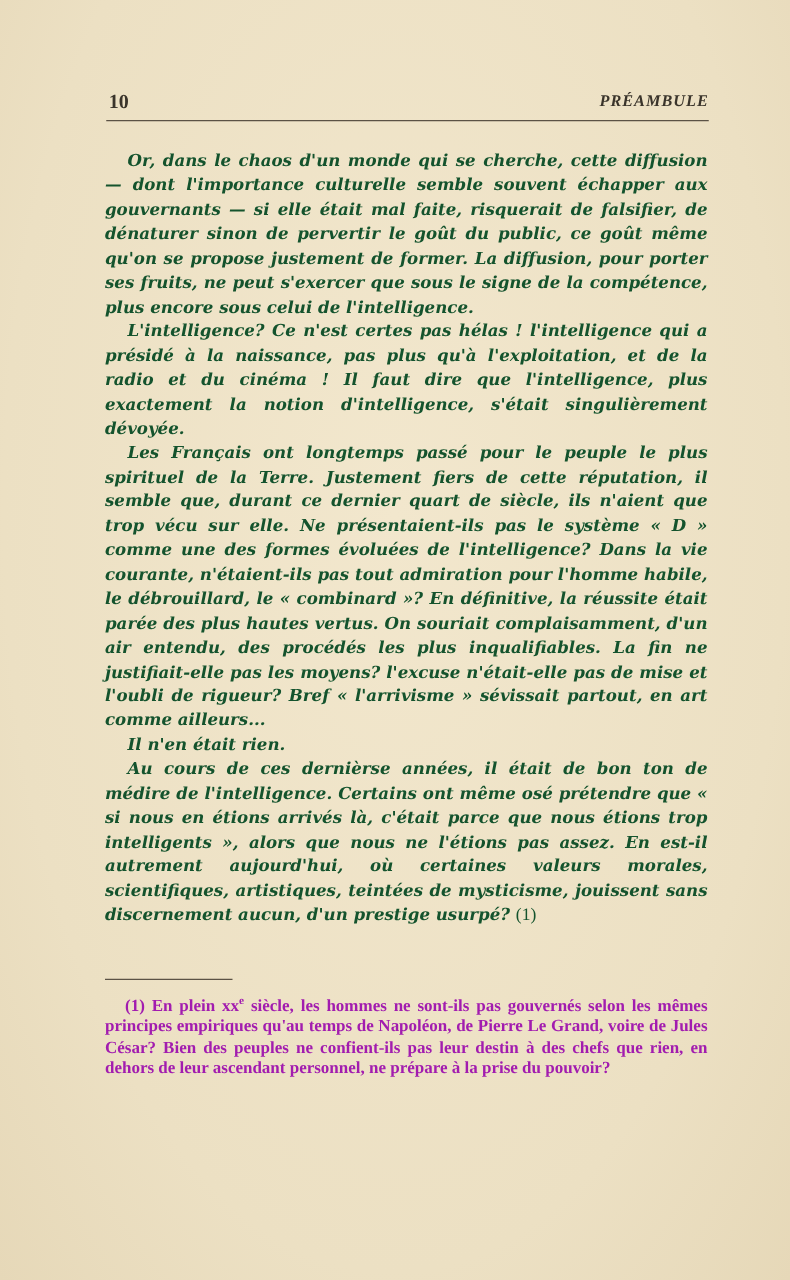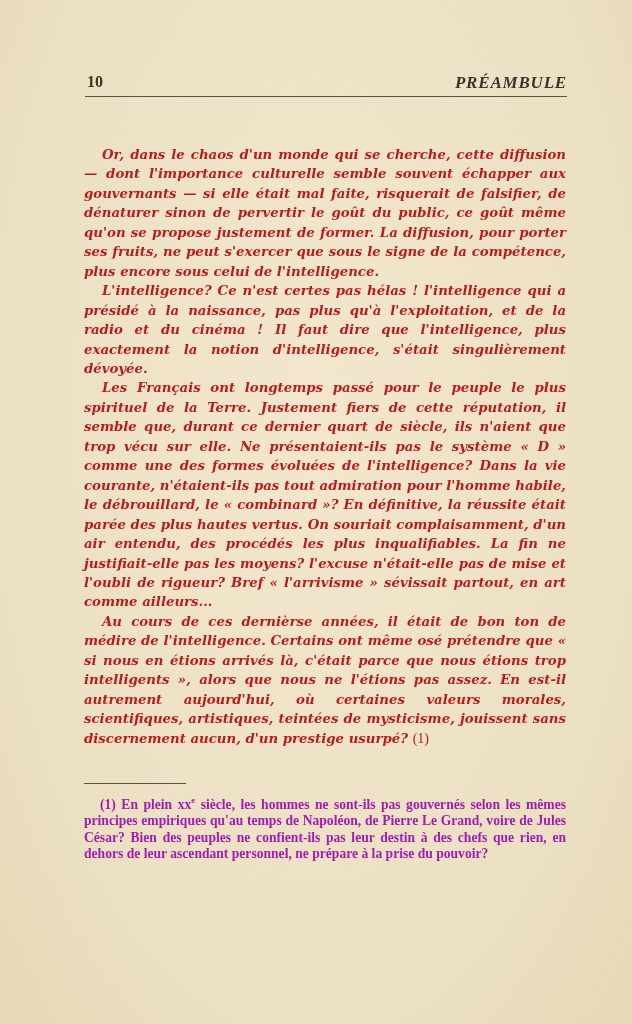--- a/index.html
+++ b/index.html
@@ -15,33 +15,32 @@
   .header {
     position: absolute; left: 85px; top: 73px; width: 482px; height: 24px;
   }
   .folio {
     position: absolute; left: 2px; top: 0;
     font-family: "Liberation Serif", serif; font-weight: bold; font-size: 16px;
   }
   .running-head {
     position: absolute; right: 0; top: 0;
     font-family: "Liberation Serif", serif; font-style: italic; font-weight: bold;
-    font-size: 17px; letter-spacing: 0.8px;
+    font-size: 13px; letter-spacing: 0.8px;
   }
   .head-rule {
     position: absolute; left: 85px; top: 96px; width: 482px; height: 0;
     border-top: 1px solid #5b5245;
   }
   .body-text {
     position: absolute; left: 84px; top: 120px; width: 482px;
     font-family: "DejaVu Serif", serif; font-style: italic; font-weight: bold;
     font-size: 13.3px; line-height: 19.45px;
     text-align: justify;
-    color: #b91c1c;
-    margin-top: 25px;
+    color: #14532d;
   }
   .body-text p { margin: 0; text-indent: 18px; }
   .fn-rule {
     position: absolute; left: 84px; top: 783px; width: 102px; height: 0;
     border-top: 1px solid #5b5245;
   }
   .footnote {
     position: absolute; left: 84px; top: 797px; width: 482px;
     font-family: "Liberation Serif", serif; font-weight: bold;
     font-size: 13.6px; line-height: 16.3px; text-align: justify;
@@ -58,20 +57,21 @@
   <div class="header">
     <span class="folio">10</span>
     <span class="running-head">PRÉAMBULE</span>
   </div>
   <div class="head-rule"></div>
 
   <div class="body-text">
     <p>Or, dans le chaos d'un monde qui se cherche, cette diffusion — dont l'importance culturelle semble souvent échapper aux gouvernants — si elle était mal faite, risquerait de falsifier, de dénaturer sinon de pervertir le goût du public, ce goût même qu'on se propose justement de former. La diffusion, pour porter ses fruits, ne peut s'exercer que sous le signe de la compétence, plus encore sous celui de l'intelligence.</p>
     <p>L'intelligence? Ce n'est certes pas hélas ! l'intelligence qui a présidé à la naissance, pas plus qu'à l'exploitation, et de la radio et du cinéma ! Il faut dire que l'intelligence, plus exactement la notion d'intelligence, s'était singulièrement dévoyée.</p>
     <p>Les Français ont longtemps passé pour le peuple le plus spirituel de la Terre. Justement fiers de cette réputation, il semble que, durant ce dernier quart de siècle, ils n'aient que trop vécu sur elle. Ne présentaient-ils pas le système « D » comme une des formes évoluées de l'intelligence? Dans la vie courante, n'étaient-ils pas tout admiration pour l'homme habile, le débrouillard, le « combinard »? En définitive, la réussite était parée des plus hautes vertus. On souriait complaisamment, d'un air entendu, des procédés les plus inqualifiables. La fin ne justifiait-elle pas les moyens? l'excuse n'était-elle pas de mise et l'oubli de rigueur? Bref « l'arrivisme » sévissait partout, en art comme ailleurs...</p>
+    <p>Il n'en était rien.</p>
     <p><span>Au cours de ces dernièrse années, il était de bon ton de médire de l'intelligence. Certains ont même osé prétendre que « si nous en étions arrivés là, c'était parce que nous étions trop intelligents », alors que nous ne l'étions pas assez. En est-il autrement aujourd'hui, où certaines valeurs morales, scientifiques, artistiques, teintées de mysticisme, jouissent sans discernement aucun, d'un prestige usurpé?</span> <span class="fnref">(1)</span></p>
   </div>
 
   <div class="fn-rule"></div>
 
   <div class="footnote">
     <p><span>(1)</span> <span>En plein xx</span><sup>e</sup><span> siècle, les hommes ne sont-ils pas gouvernés selon les mêmes principes empiriques qu'au temps de Napoléon, de Pierre Le Grand, voire de Jules César? Bien des peuples ne confient-ils pas leur destin à des chefs que rien, en dehors de leur ascendant personnel, ne prépare à la prise du pouvoir?</span></p>
   </div>
 </div>
 

